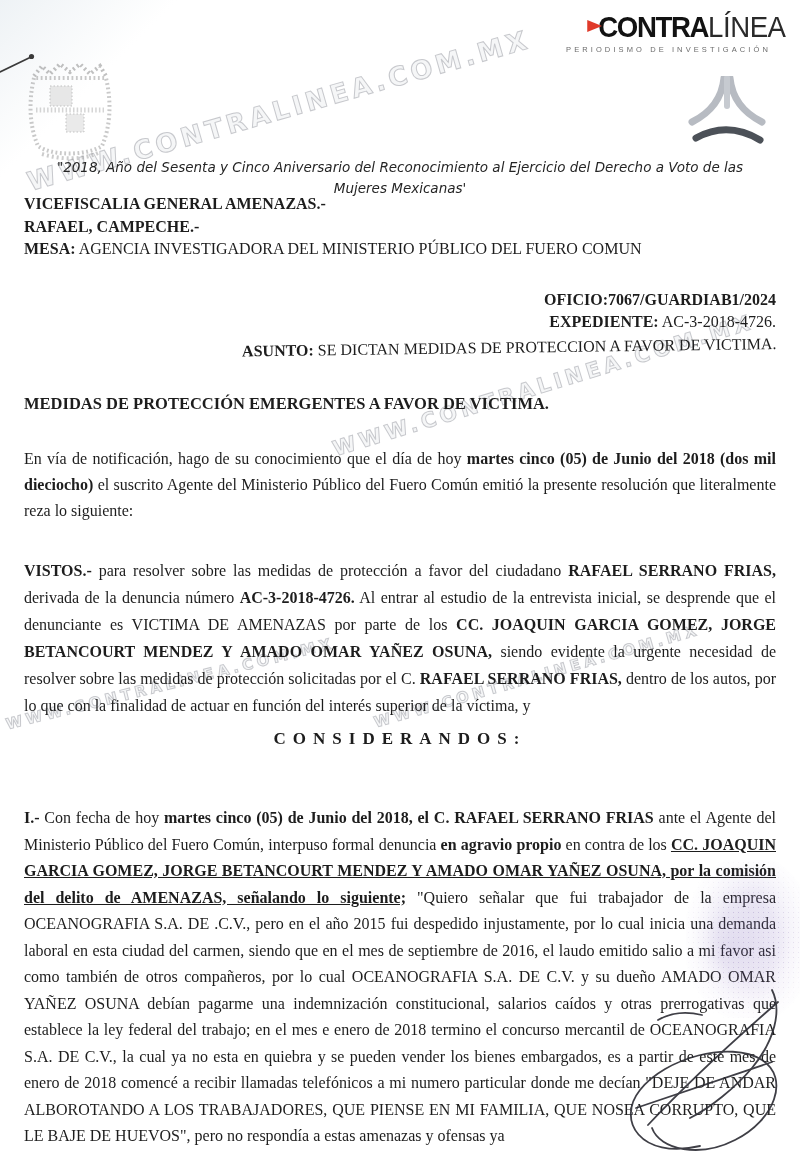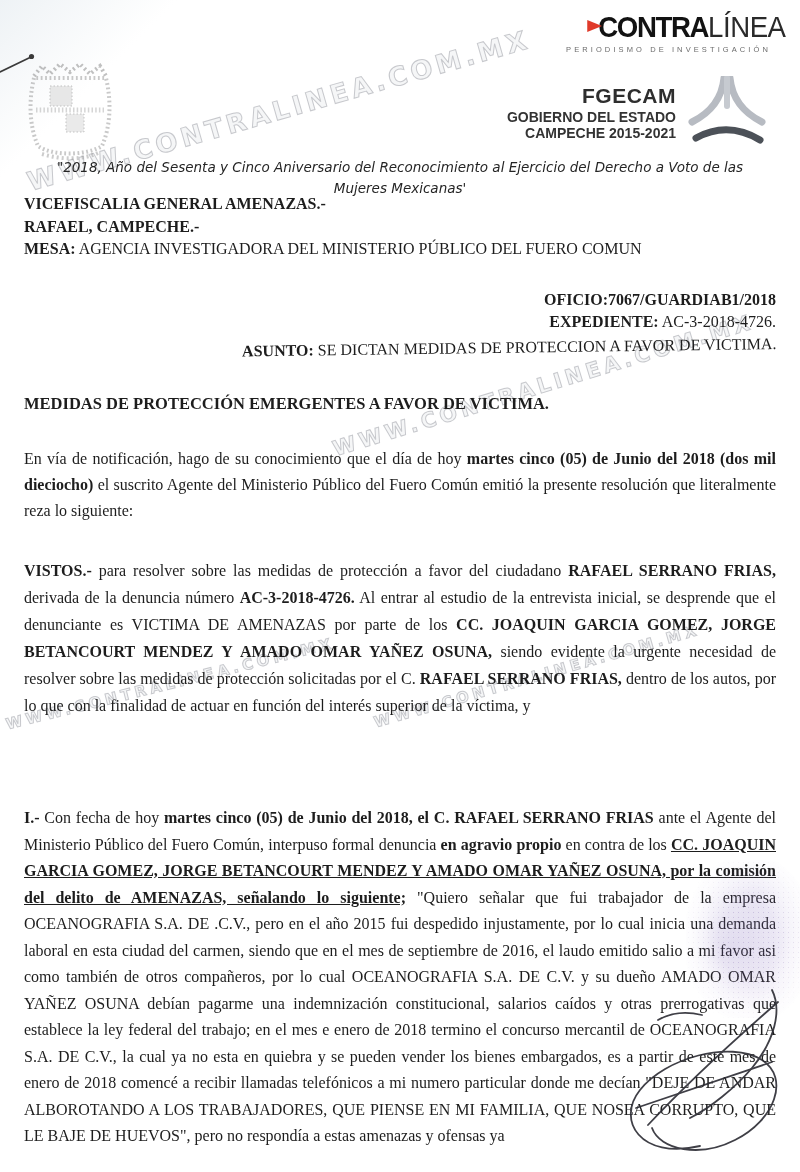--- a/index.html
+++ b/index.html
@@ -106,53 +106,49 @@
       <path d="M12 18 L20 8 L28 16 L38 6 L48 14 L58 6 L68 16 L78 8 L84 18" stroke-width="4" stroke-dasharray="2 3" opacity=".75"></path>
       <path d="M12 20 C6 45 8 70 16 88 C30 98 64 98 80 88 C88 70 90 45 84 20 Z" stroke-width="4" stroke-dasharray="1.8 2.6" opacity=".65"></path>
       <path d="M14 52 H82" stroke-width="5" stroke-dasharray="1.5 2.2" opacity=".5"></path>
     </g>
     <rect x="28" y="28" width="22" height="20" fill="#d9d9d9" stroke="#9a9a9a" stroke-dasharray="1.5 2" opacity=".8"></rect>
     <rect x="44" y="56" width="18" height="18" fill="#dcdcdc" stroke="#9a9a9a" stroke-dasharray="1.5 2" opacity=".8"></rect>
     <path d="M20 96 C40 102 60 102 76 95" fill="none" stroke="#8f8f8f" stroke-width="4" stroke-dasharray="2 3" opacity=".6"></path>
   </svg>
 
   <div class="abs fgecam">
-    <div class="fgecam-text">
-      <div class="fgecam-acronym">FGECAM</div>
-      <div class="fgecam-l2">GOBIERNO DEL ESTADO</div>
-      <div class="fgecam-l3">CAMPECHE 2015-2021</div>
-    </div>
     <svg width="86" height="80" viewBox="0 0 86 80">
       <path d="M40 2 C38 22 28 36 8 46" fill="none" stroke="#b7bbc2" stroke-width="7" stroke-linecap="round"></path>
       <path d="M46 2 C48 22 58 36 78 46" fill="none" stroke="#b7bbc2" stroke-width="7" stroke-linecap="round"></path>
       <path d="M43 2 C43 14 43 22 43 30" fill="none" stroke="#c6cad0" stroke-width="6" stroke-linecap="round"></path>
       <path d="M12 62 C34 50 56 52 76 64" fill="none" stroke="#4c5158" stroke-width="7" stroke-linecap="round"></path>
     </svg>
   </div>
 
   <div class="abs quote">"2018, Año del Sesenta y Cinco Aniversario del Reconocimiento al Ejercicio del Derecho a Voto de las Mujeres Mexicanas'</div>
 
   <div class="abs addressee">
     <div class="b">VICEFISCALIA GENERAL AMENAZAS.-</div>
     <div class="b">RAFAEL, CAMPECHE.-</div>
     <div><span class="b">MESA:</span><span> AGENCIA INVESTIGADORA DEL MINISTERIO PÚBLICO DEL FUERO COMUN</span></div>
   </div>
 
   <div class="abs reference">
-    <div class="b">OFICIO:7067/GUARDIAB1/2018</div>
+    <div class="b">OFICIO:7067/GUARDIAB1/2024</div>
     <div><span class="b">EXPEDIENTE:</span><span> AC-3-2018-4726.</span></div>
     <div class="asunto-line"><span class="b">ASUNTO:</span><span> SE DICTAN MEDIDAS DE PROTECCION A FAVOR DE  VICTIMA.</span></div>
   </div>
 
   <div class="abs doc-title">MEDIDAS DE PROTECCIÓN EMERGENTES A FAVOR DE VICTIMA.</div>
 
   <p class="abs para p-intro"><span>En vía de notificación, hago de su conocimiento que el día de hoy </span><span class="b">martes cinco (05) de Junio del 2018 (dos mil dieciocho)</span><span> el suscrito Agente del Ministerio Público del Fuero Común emitió la presente resolución que literalmente reza lo siguiente:</span></p>
 
   <p class="abs para p-vistos"><span class="b">VISTOS.-</span><span> para resolver sobre las medidas de protección a favor del ciudadano </span><span class="b">RAFAEL SERRANO FRIAS,</span><span> derivada de la denuncia número </span><span class="b">AC-3-2018-4726.</span><span> Al entrar al estudio de la entrevista inicial, se desprende que el denunciante es VICTIMA DE AMENAZAS por parte de los </span><span class="b">CC. JOAQUIN GARCIA GOMEZ, JORGE BETANCOURT MENDEZ Y AMADO OMAR YAÑEZ OSUNA,</span><span> siendo evidente la urgente necesidad de resolver sobre las medidas de protección solicitadas por el C. </span><span class="b">RAFAEL SERRANO FRIAS,</span><span> dentro de los autos, por lo que con la finalidad de actuar en función del interés superior de la víctima, y</span></p>
 
+  <div class="abs considerandos">CONSIDERANDOS:</div>
 
   <p class="abs para p-uno"><span class="b">I.-</span><span> Con fecha de hoy </span><span class="b">martes cinco (05) de Junio del 2018, el C. RAFAEL SERRANO FRIAS</span><span> ante el Agente del Ministerio Público del Fuero Común, interpuso formal denuncia </span><span class="b">en agravio propio</span><span> en contra de los </span><span class="b u">CC. JOAQUIN GARCIA GOMEZ, JORGE BETANCOURT MENDEZ Y AMADO OMAR YAÑEZ OSUNA, por la comisión del delito de AMENAZAS, señalando lo siguiente;</span><span> "Quiero señalar que fui trabajador de la empresa OCEANOGRAFIA S.A. DE .C.V., pero en el año 2015 fui despedido injustamente, por lo cual inicia una demanda laboral en esta ciudad del carmen, siendo que en el mes de septiembre de 2016, el laudo emitido salio a mi favor asi como también de otros compañeros, por lo cual OCEANOGRAFIA S.A. DE C.V. y su dueño AMADO OMAR YAÑEZ OSUNA debían pagarme una indemnización constitucional, salarios caídos y otras prerrogativas que establece la ley federal del trabajo; en el mes e enero de 2018 termino el concurso mercantil de OCEANOGRAFIA S.A. DE C.V., la cual ya no esta en quiebra y se pueden vender los bienes embargados, es a partir de este mes de enero de 2018 comencé a recibir llamadas telefónicos a mi numero particular donde me decían "DEJE DE ANDAR ALBOROTANDO A LOS TRABAJADORES, QUE PIENSE EN MI FAMILIA, QUE NOSEA CORRUPTO, QUE LE BAJE DE HUEVOS", pero no respondía a estas amenazas y ofensas ya</span></p>
 
   <div class="abs stamp-noise"></div>
 
   <svg class="abs signature" width="202" height="197" viewBox="0 0 202 197">
     <g fill="none" stroke="#2b2b33" stroke-width="1.8" stroke-linecap="round" opacity=".9">
       <path d="M102 171 C42 185 18 145 42 115 C67 83 132 65 164 85 C192 103 177 145 137 165 C102 183 62 175 54 153"></path>
       <path d="M50 150 C92 105 142 60 180 27"></path>
       <path d="M174 15 C184 35 177 65 154 93 C137 113 112 133 92 143"></path>

